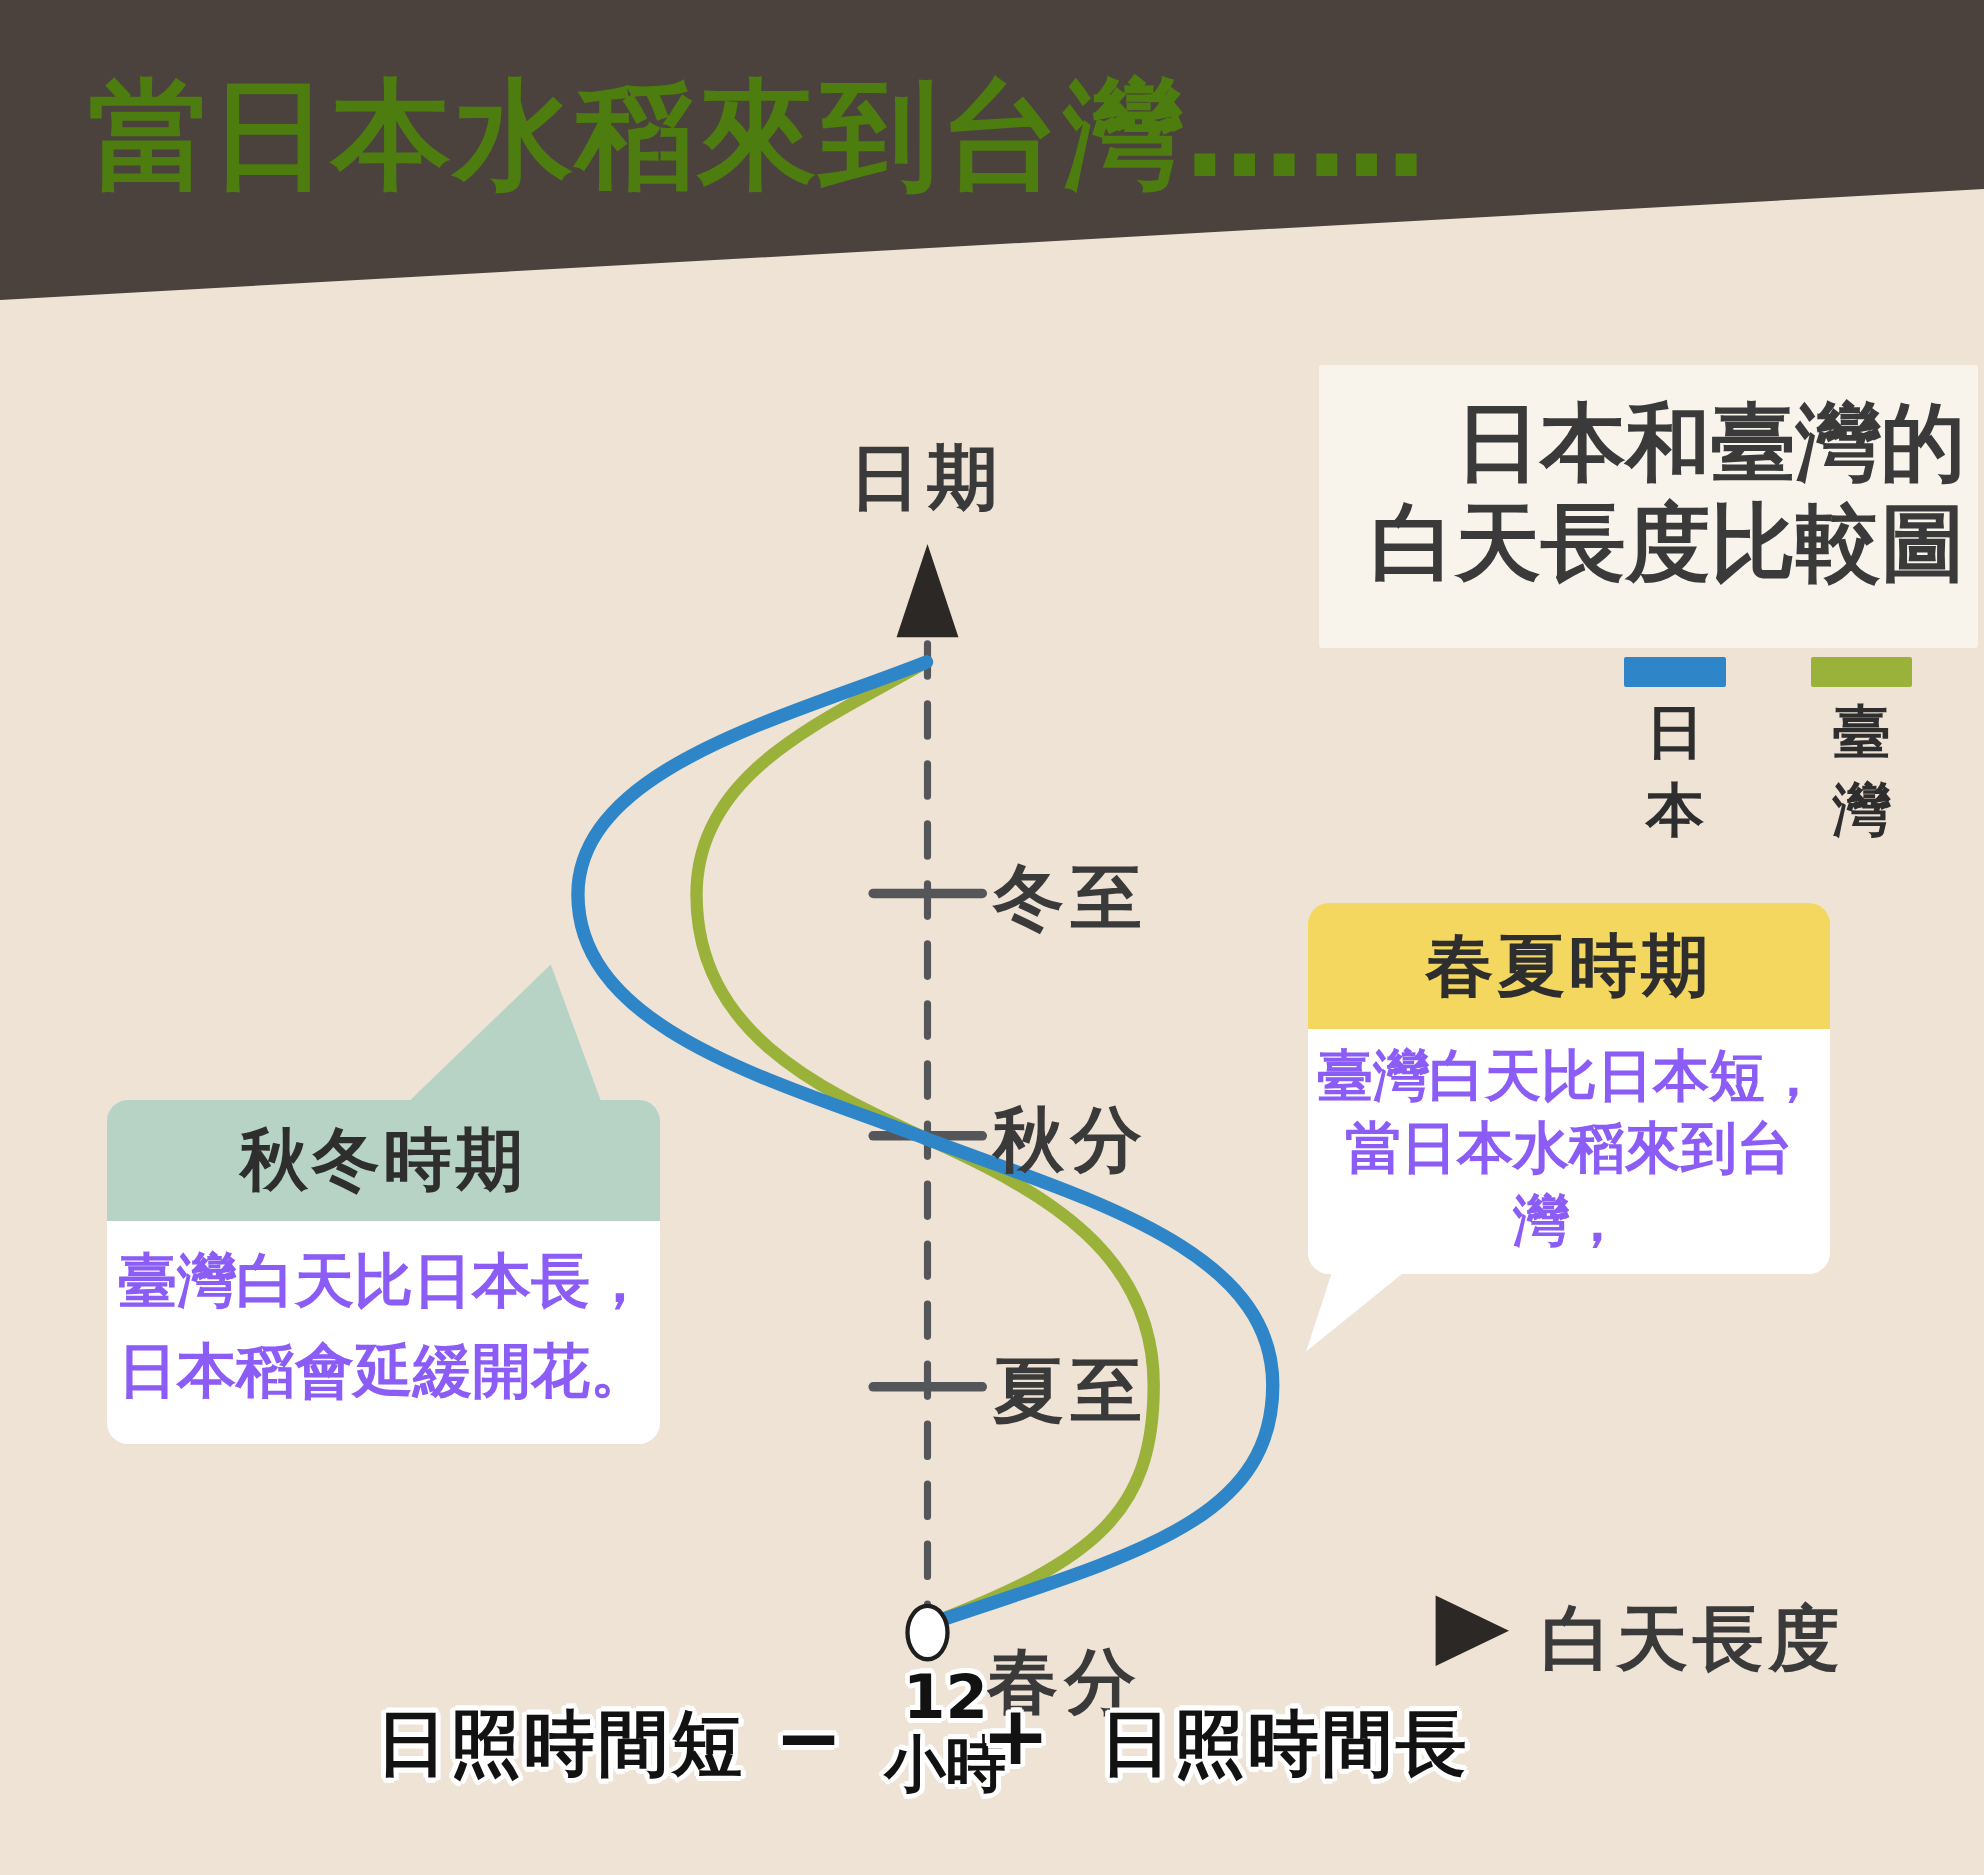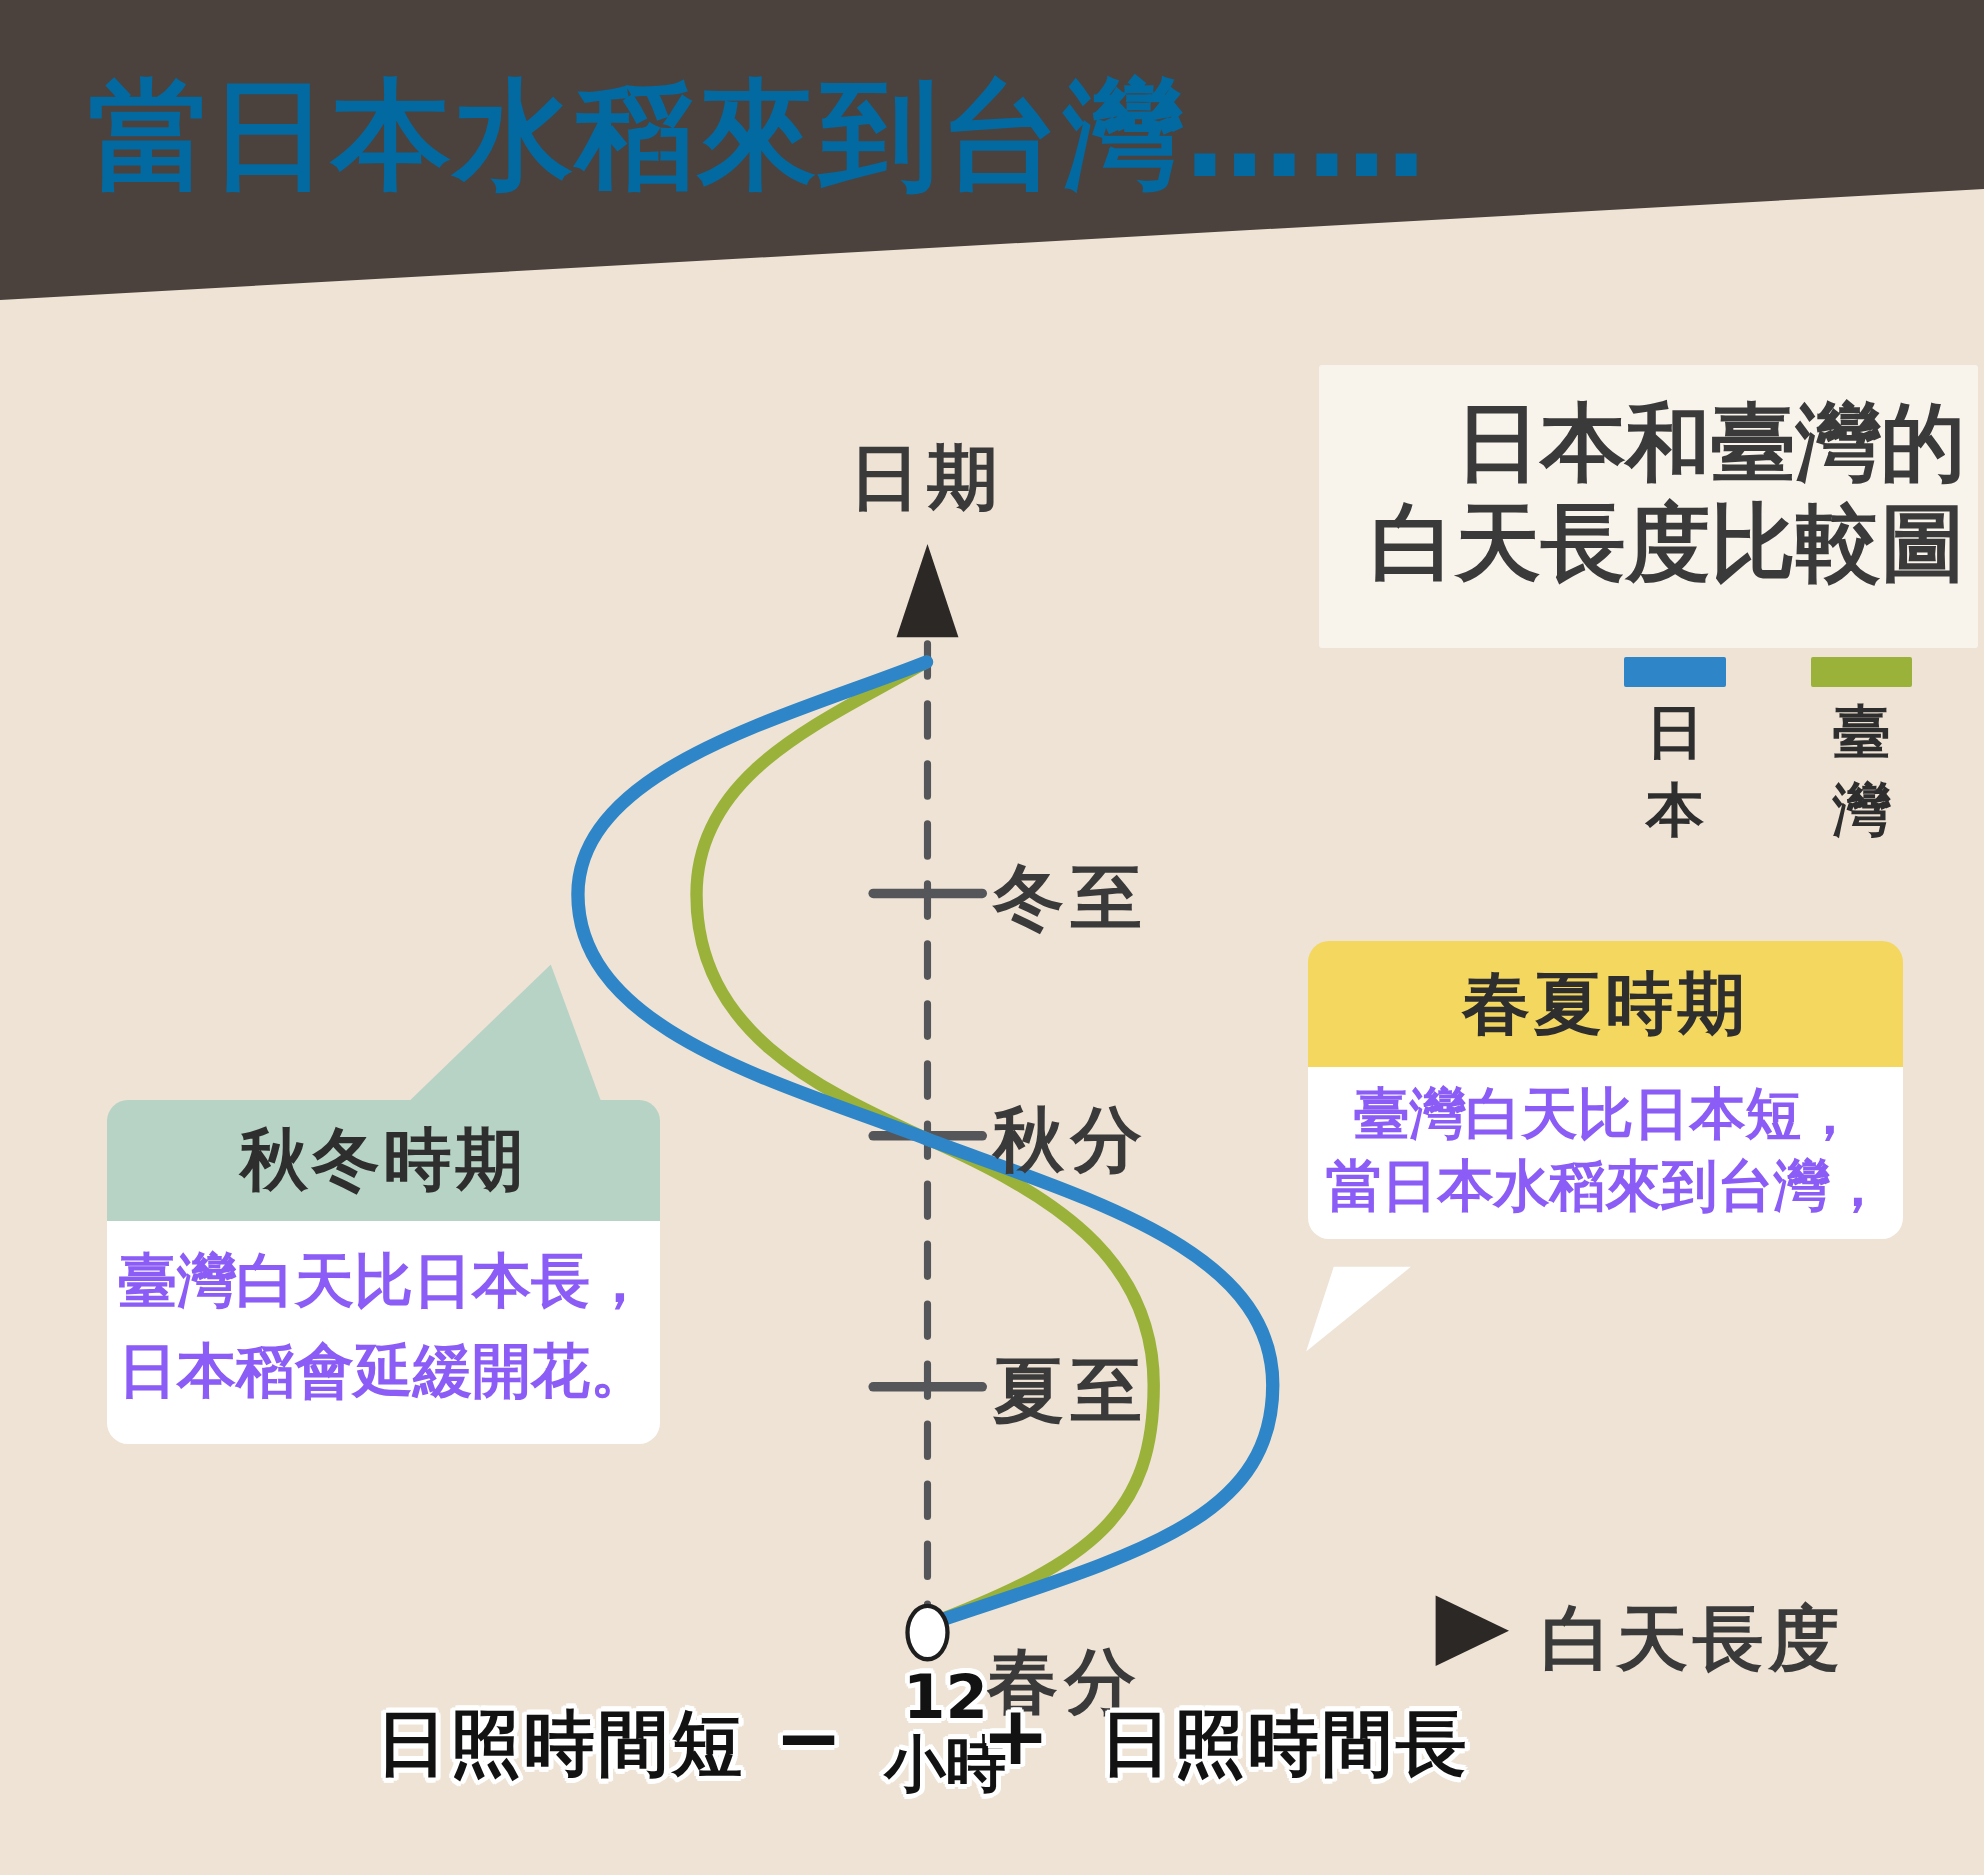--- a/index.html
+++ b/index.html
@@ -7,21 +7,21 @@
     position:relative;width:1985px;height:1875px;overflow:hidden;
     background:#EEE3D5;font-family:"DejaVu Sans",sans-serif;
   }
   .abs{position:absolute;}
   
   .banner{
     left:0;top:0;width:1985px;height:300px;background:#4B423E;
     clip-path:polygon(0 0,100% 0,100% 63%,0 100%);z-index:1;
   }
   .banner-title{
-    left:88px;top:56px;z-index:2;color:#0369a1;font-size:119px;font-weight:900;
+    left:88px;top:56px;z-index:2;color:#4d7c0f;font-size:119px;font-weight:900;
     letter-spacing:2.9px;white-space:nowrap;
   }
   
   .chart-svg{left:0;top:0;z-index:1;}
   
   .legend-box{
     left:1319px;top:365px;width:659px;height:283px;background:#F8F4EC;
     border-radius:2.9px;z-index:2;
   }
   .legend-title{
@@ -63,21 +63,21 @@
     font-weight:bold;color:#2E2E2E;font-size:68px;letter-spacing:3.8px;
     border-radius:21px 21px 0 0;
   }
   .callout .bdy{
     background:#FFFFFF;border-radius:0 0 21px 21px;text-align:center;
     color:#8b5cf6;font-weight:bold;
   }
   .callout-aw{left:107px;top:1100px;width:553px;}
   .callout-aw .hdr{height:121px;background:#B7D3C5;}
   .callout-aw .bdy{padding:15.2px 4.8px 28px;font-size:59px;line-height:1.52;}
-  .callout-ss{left:1308px;top:941px;width:595px;}
+  .callout-ss{left:1308px;top:903px;width:522px;}
   .callout-ss .hdr{height:126px;background:#F4D75F;}
   .callout-ss .bdy{padding:10.5px 3.8px 16px;font-size:56px;line-height:1.3;}
 </style>
 </head>
 <body>
 
 <div class="stage">
 
   <div class="abs banner"></div>
   <div class="abs banner-title">當日本水稻來到台灣……</div>

